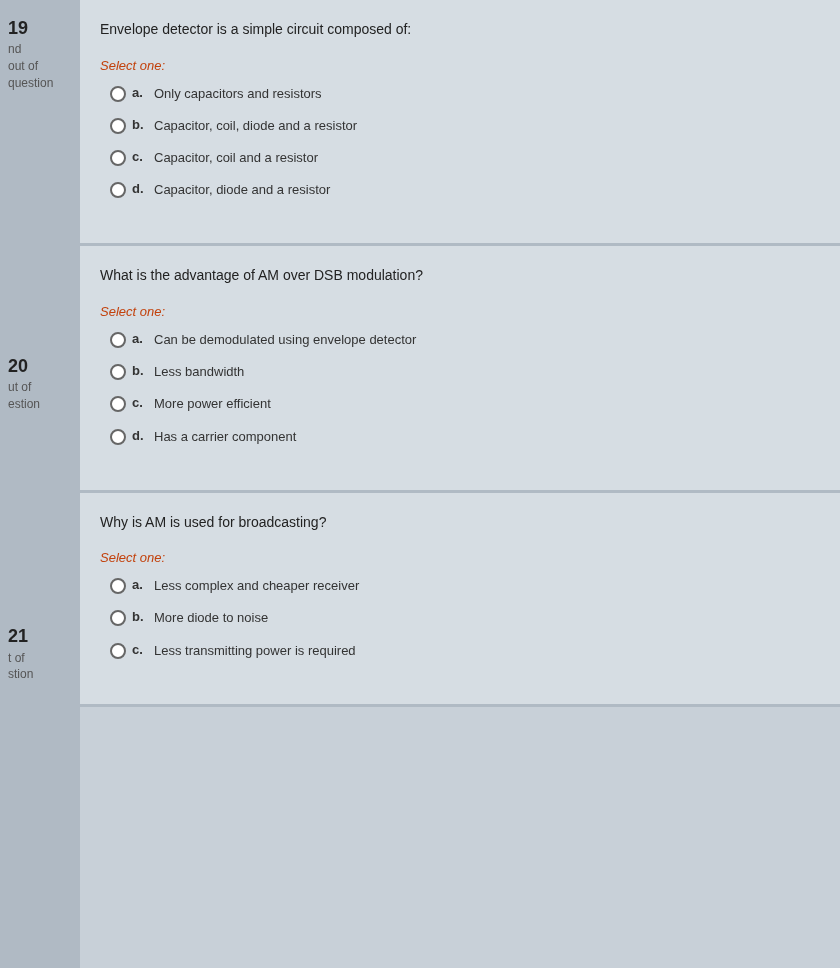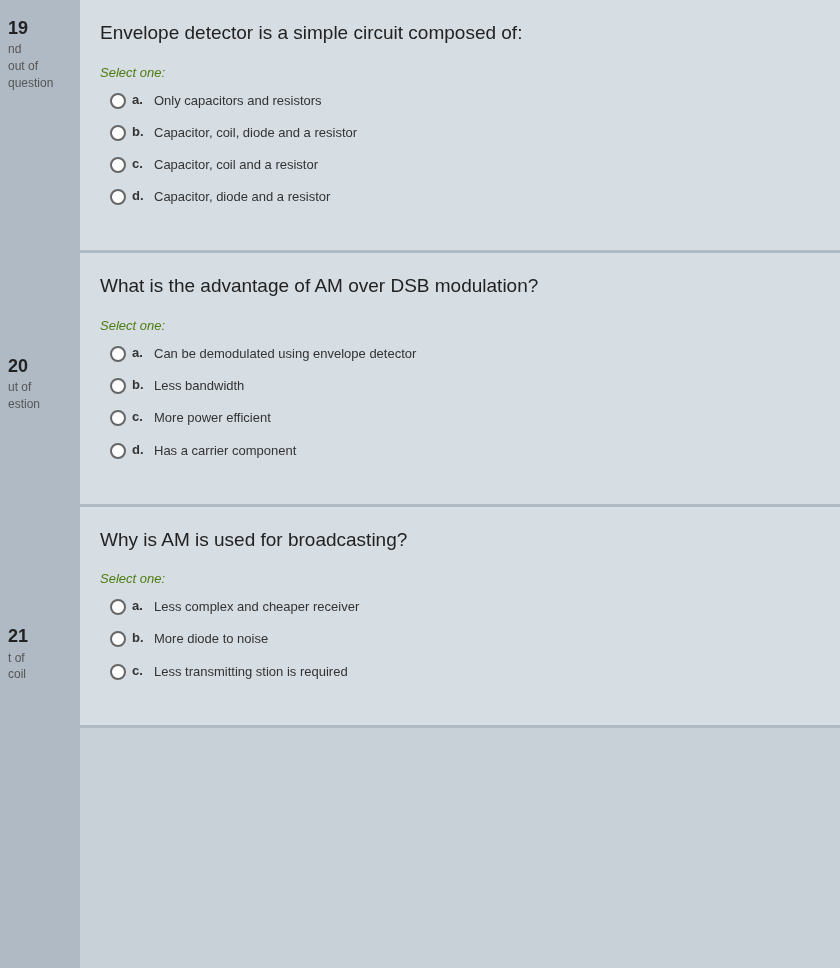--- a/index.html
+++ b/index.html
@@ -56,29 +56,29 @@
     }
 
     .question-block {
       background-color: #d6dde3;
       margin: 0;
       padding: 20px 30px 30px 20px;
       border-bottom: 3px solid #b0bac4;
     }
 
     .question-text {
-      font-size: 19px;
+      font-size: 14px;
       color: #222;
       margin-bottom: 18px;
       line-height: 1.4;
     }
 
     .select-one-label {
       font-size: 13px;
-      color: #4d7c0f;
+      color: #c2410c;
       margin-bottom: 12px;
       font-style: italic;
     }
 
     .option-row {
       display: flex;
       align-items: flex-start;
       margin-bottom: 14px;
       padding-left: 10px;
     }
@@ -128,21 +128,21 @@
       <div class="sidebar-sub">question</div>
     </div>
     <div class="sidebar-item" style="margin-top: 250px;">
       <div class="sidebar-number">20</div>
       <div class="sidebar-sub">ut of</div>
       <div class="sidebar-sub">estion</div>
     </div>
     <div class="sidebar-item" style="margin-top: 200px;">
       <div class="sidebar-number">21</div>
       <div class="sidebar-sub">t of</div>
-      <div class="sidebar-sub">coil</div>
+      <div class="sidebar-sub">stion</div>
     </div>
   </div>
 
   <div class="main-content">
 
     <div class="question-block">
       <div class="question-text">Envelope detector is a simple circuit composed of:</div>
       <div class="select-one-label">Select one:</div>
       <div class="option-row">
         <input type="radio" class="option-radio" name="q19" style="">
@@ -200,18 +200,18 @@
         <span class="option-text">Less complex and cheaper receiver</span>
       </div>
       <div class="option-row">
         <input type="radio" class="option-radio" name="q21" style="">
         <span class="option-label-letter">b.</span>
         <span class="option-text">More diode to noise</span>
       </div>
       <div class="option-row">
         <input type="radio" class="option-radio" name="q21" style="">
         <span class="option-label-letter">c.</span>
-        <span class="option-text">Less transmitting stion is required</span>
+        <span class="option-text">Less transmitting power is required</span>
       </div>
     </div>
 
   </div>
 </div>
 
 </body></html>

